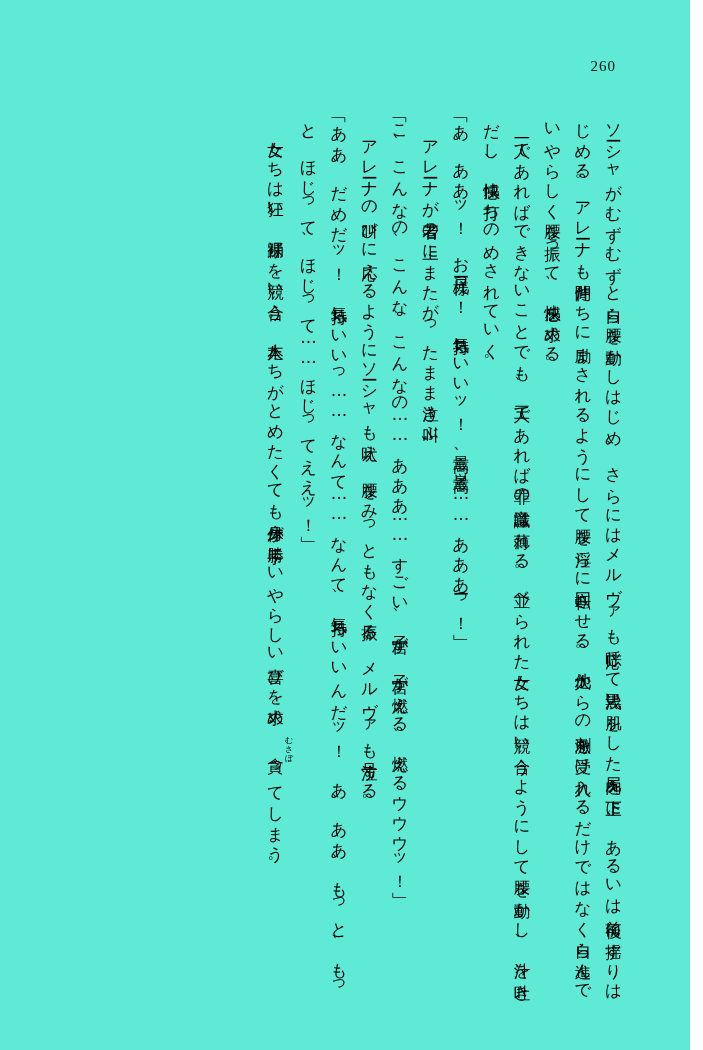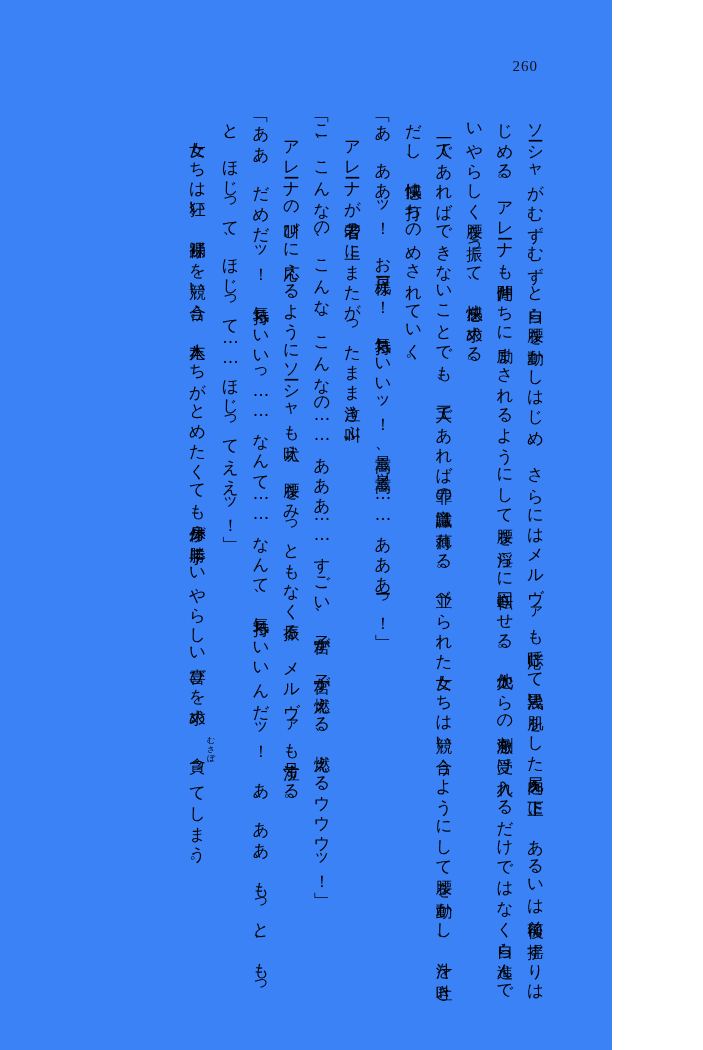--- a/index.html
+++ b/index.html
@@ -2,23 +2,23 @@
 <html><head>
 <meta charset="utf-8">
 <style>
   html, body {
     margin: 0;
     padding: 0;
     background: #ffffff;
   }
   .page {
     position: relative;
-    width: 612px;
+    width: 690px;
     height: 1050px;
-    background: #3b82f6;
+    background: #5eead4;
     overflow: hidden;
     font-family: "DejaVu Serif", "Liberation Serif", serif;
     color: #000000;
   }
   .page-number {
     position: absolute;
     top: 58px;
     right: 74px;
     font-size: 15px;
     letter-spacing: 1px;

